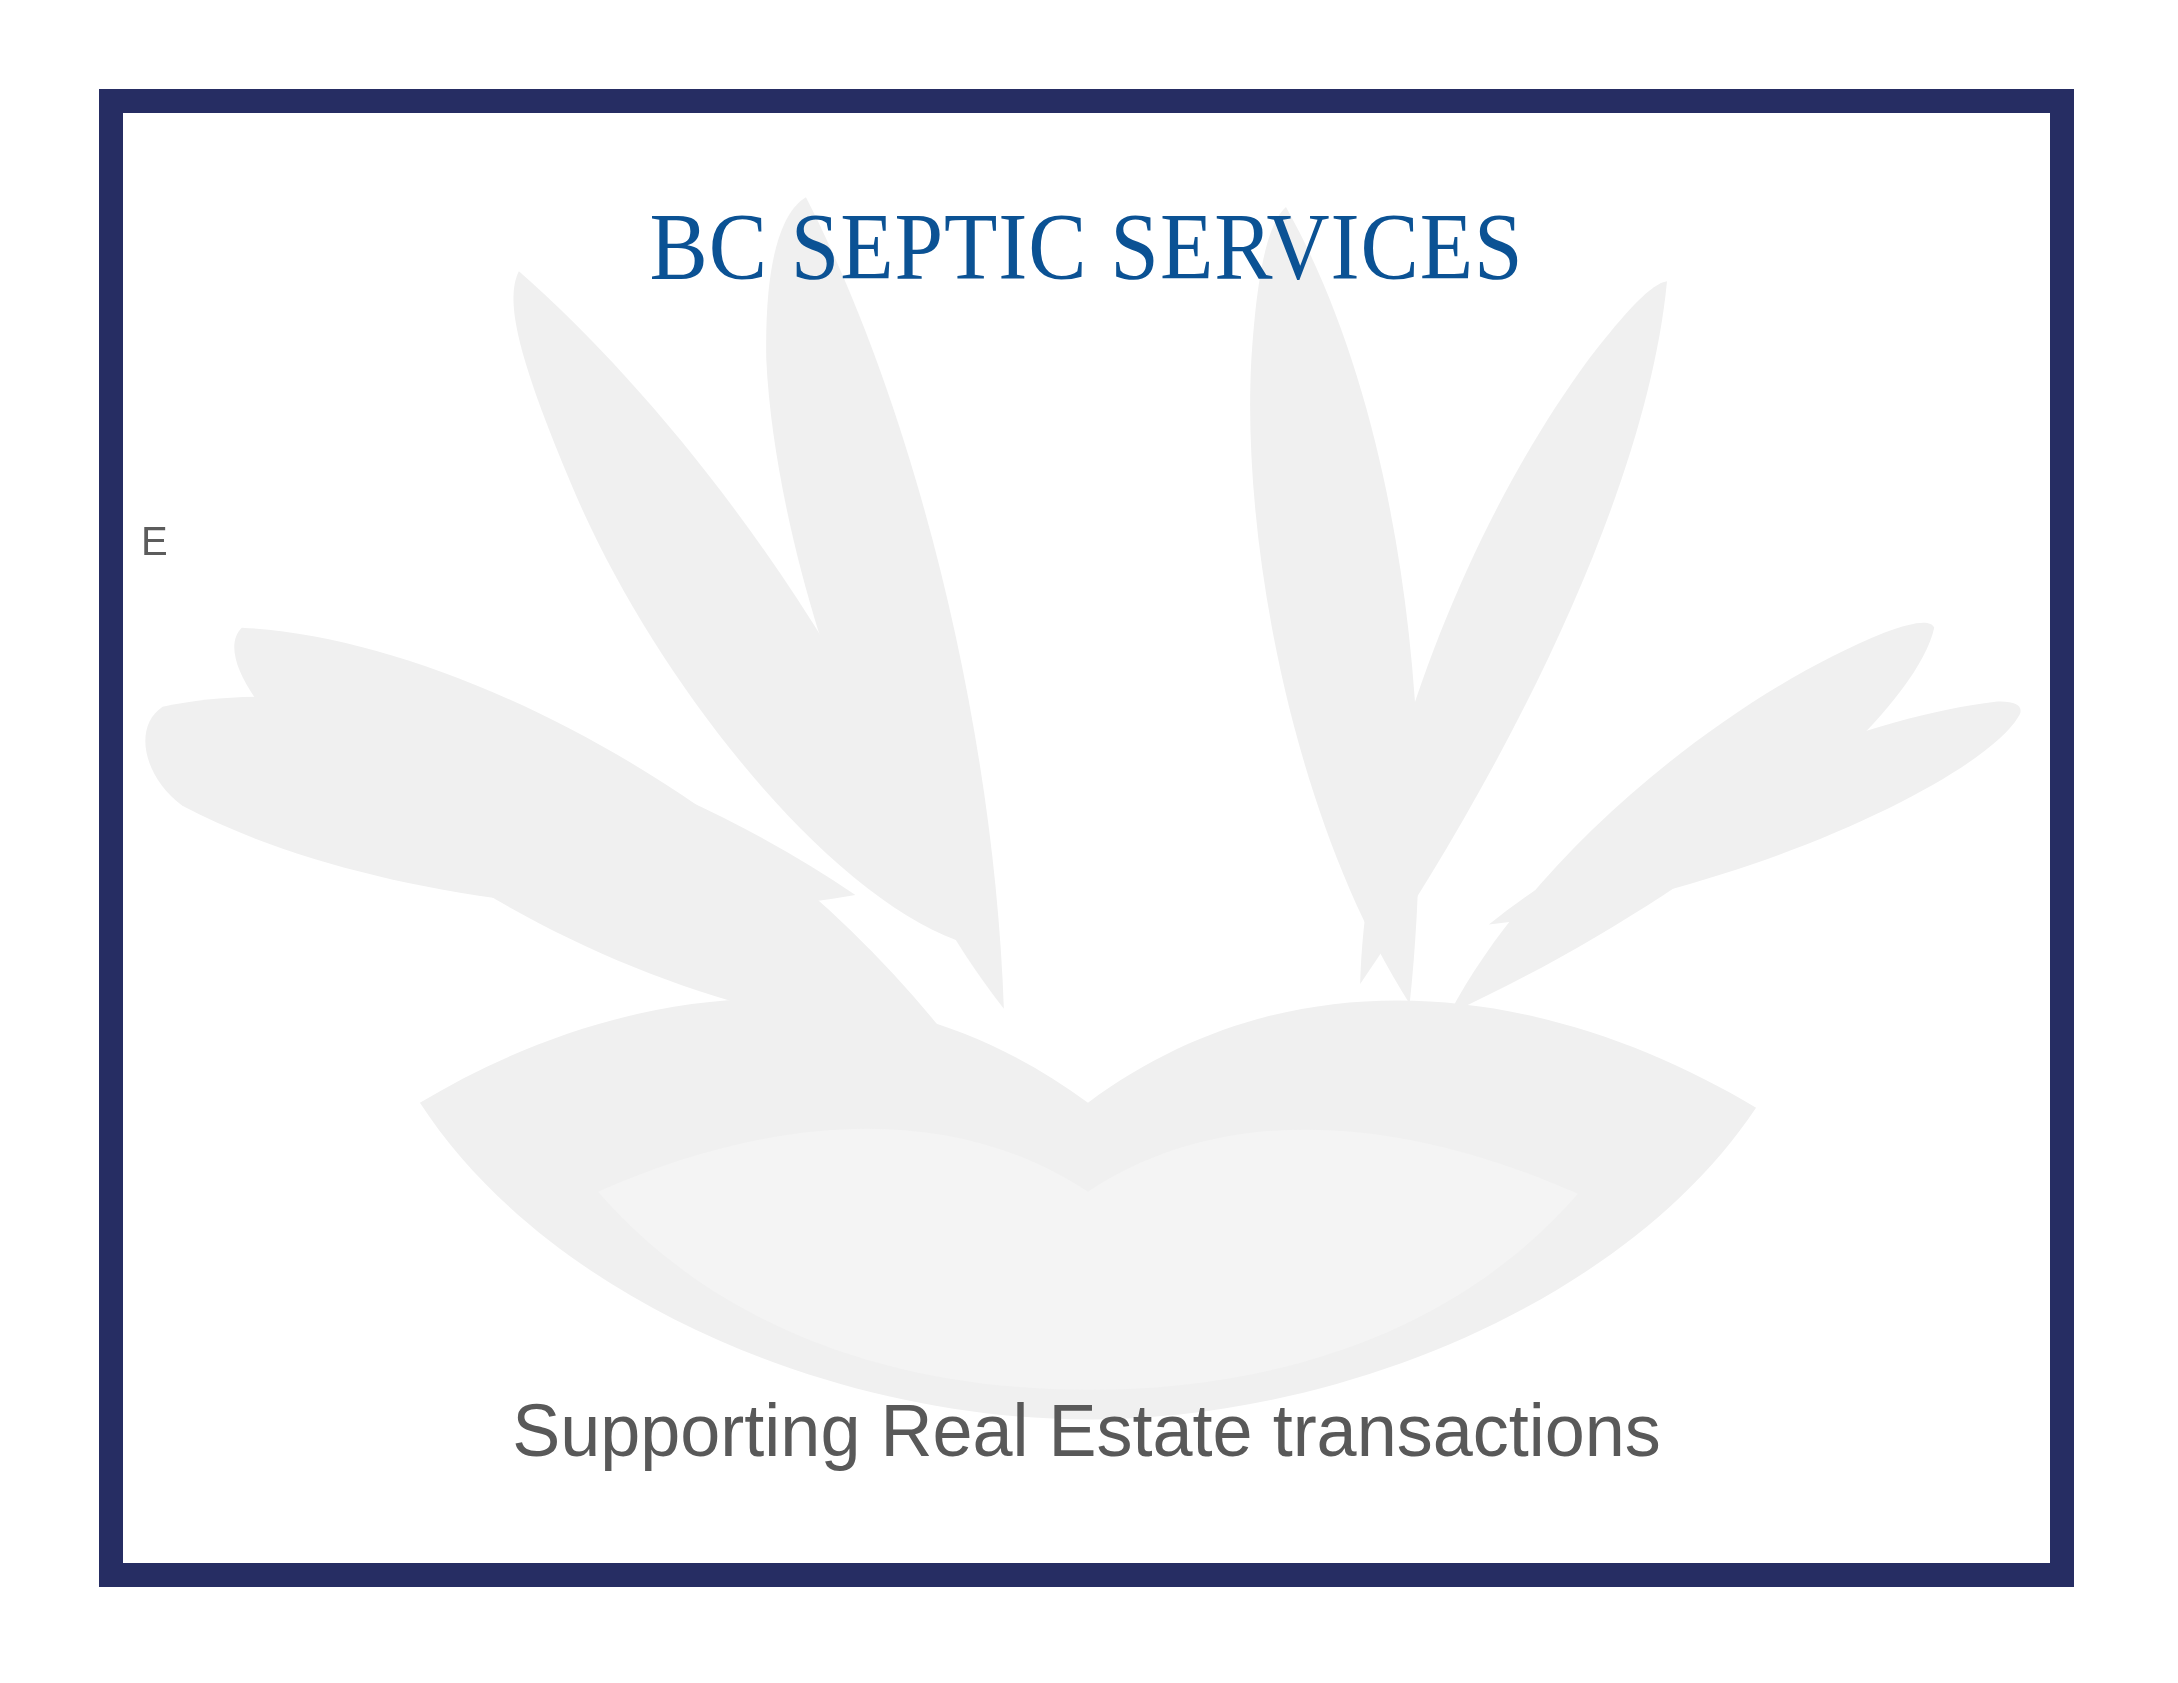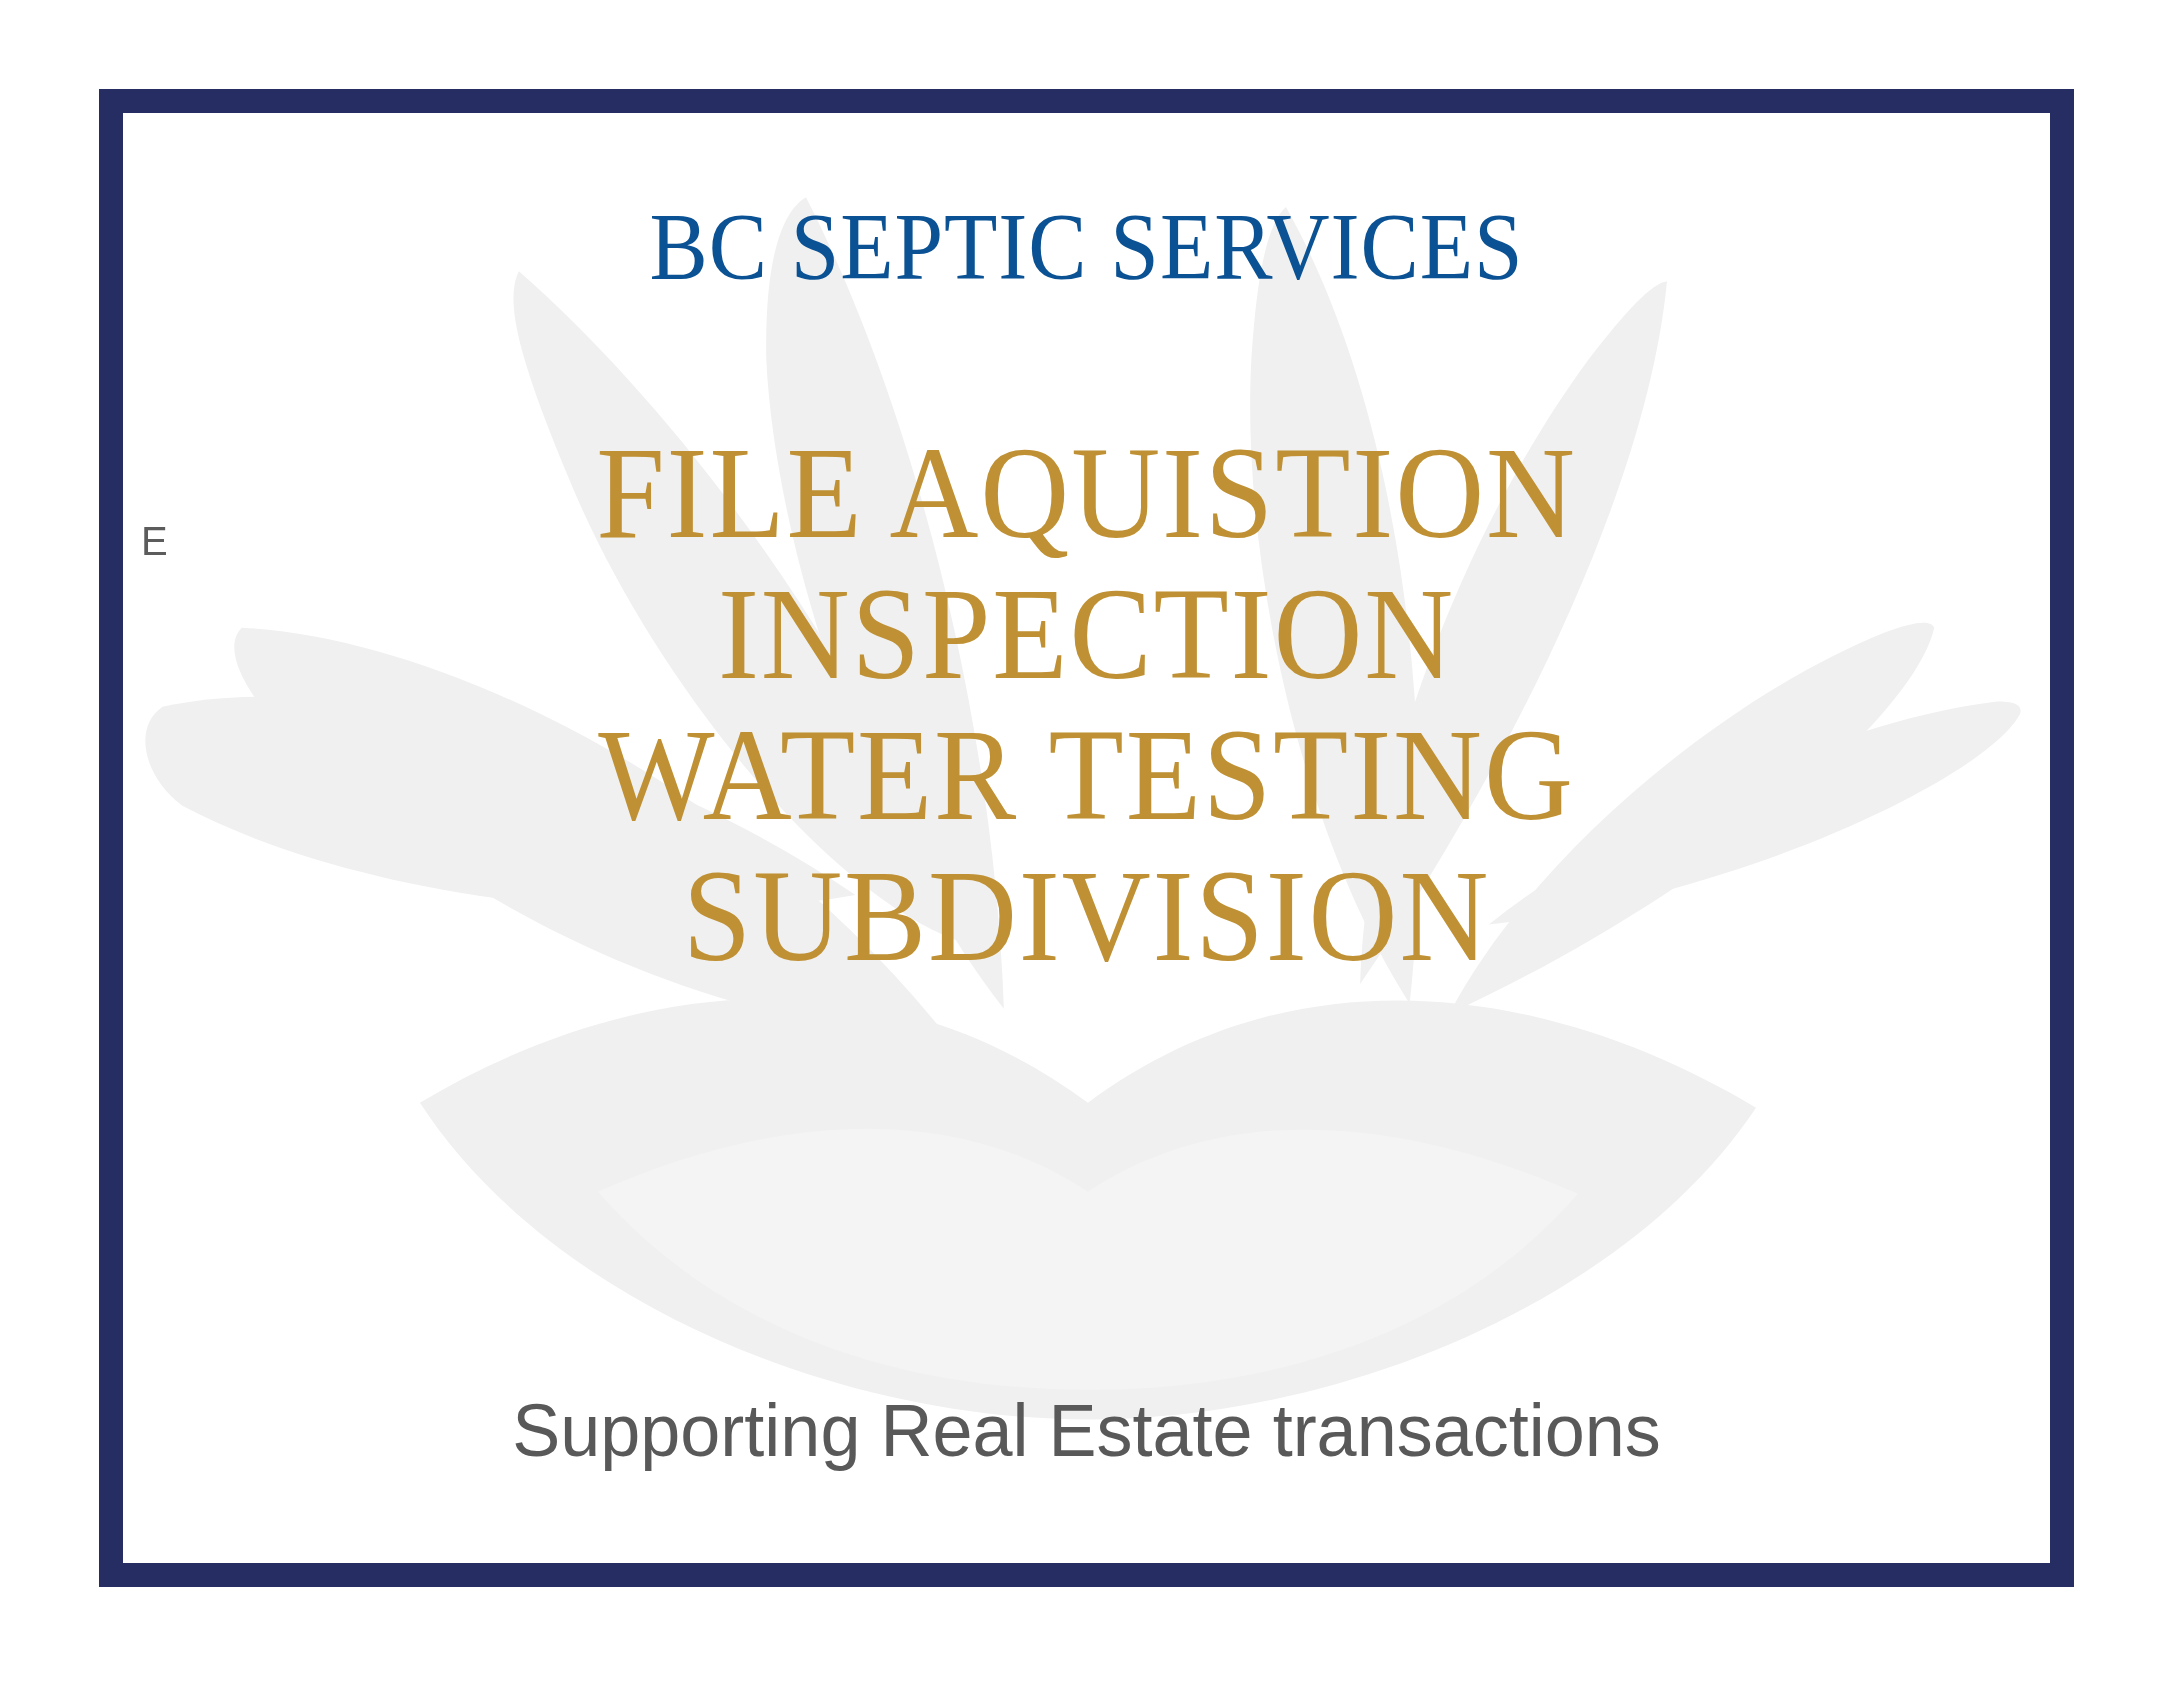--- a/index.html
+++ b/index.html
@@ -149,25 +149,19 @@
         <path d="M 480 1090 C 660 1010 840 1000 975 1090 C 1110 1000 1290 1012 1470 1092 C 1350 1230 1170 1290 975 1290 C 780 1290 600 1228 480 1090 Z" fill="#f4f4f4"></path>
       </g>
     </svg>
 
     <div id="content">
 
       <div class="brand-title">BC SEPTIC SERVICES</div>
 
       <div class="stray-char">E</div>
 
-      <div class="service-list">
-        <div class="service-line">FILE AQUISTION</div>
-        <div class="service-line">INSPECTION</div>
-        <div class="service-line">WATER TESTING</div>
-        <div class="service-line">SUBDIVISION</div>
-      </div>
 
       <div class="tagline">Supporting Real Estate transactions</div>
 
     </div>
   </div>
 </div>
 
 
 </body></html>

